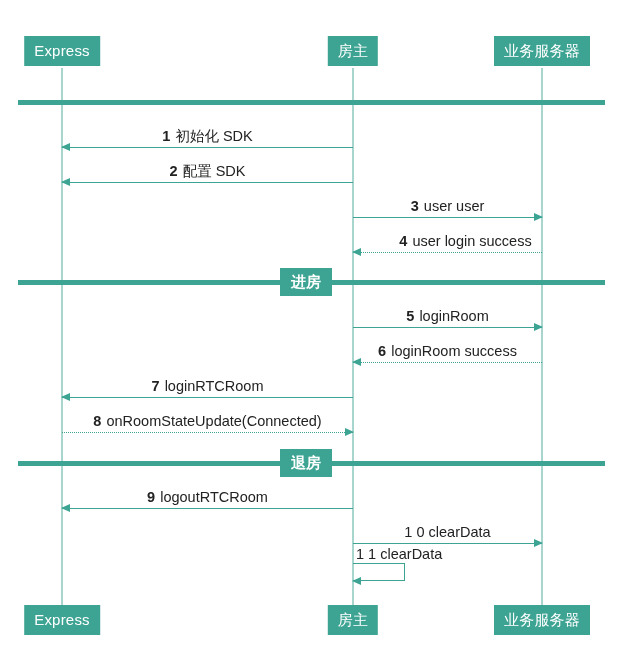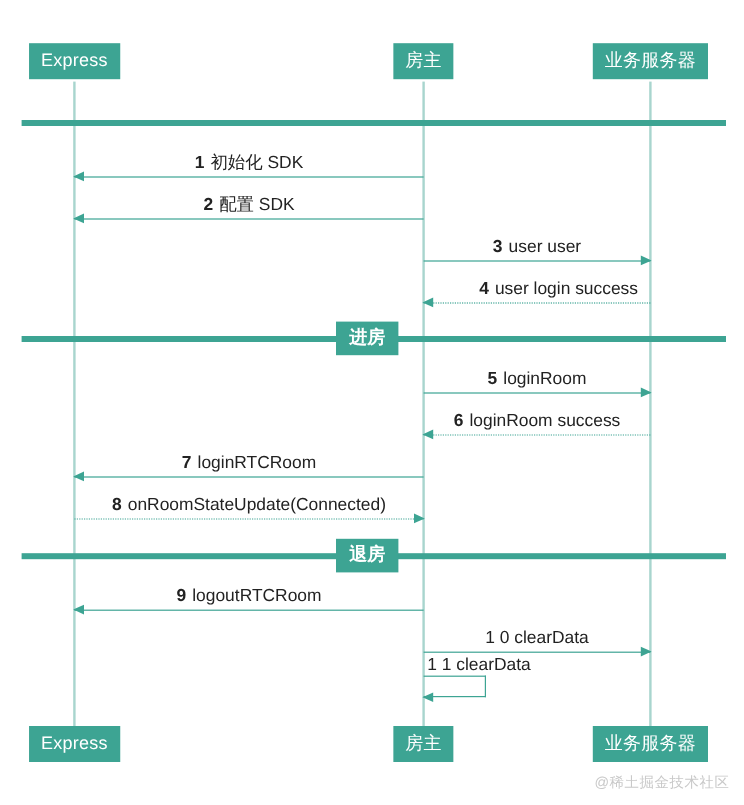--- a/index.html
+++ b/index.html
@@ -262,15 +262,14 @@
       <span>clearData</span>
     </div>
     <div class="box" style="width:52px; height:18px;"></div>
     <div class="arrowhead left"></div>
   </div>
 
   <div class="participant" style="left:62px; top:605px;">Express</div>
   <div class="participant" style="left:353px; top:605px;">房主</div>
   <div class="participant" style="left:542px; top:605px;">业务服务器</div>
 
-  <div class="watermark" style="right:12px; top:644px;">@稀土掘金技术社区</div>
 
 </div>
 
 </body></html>

